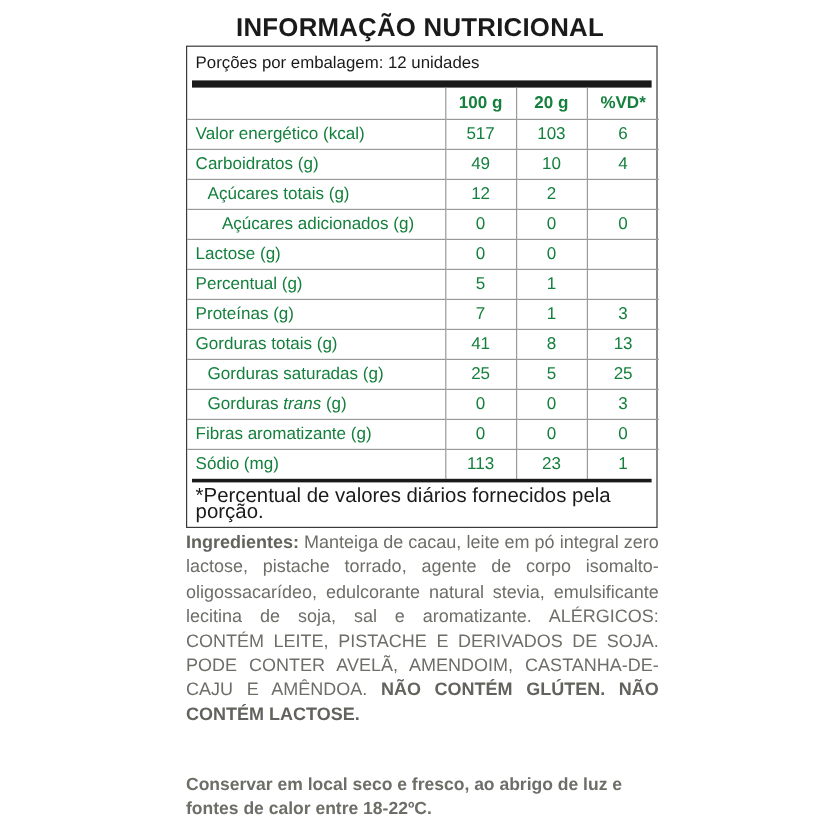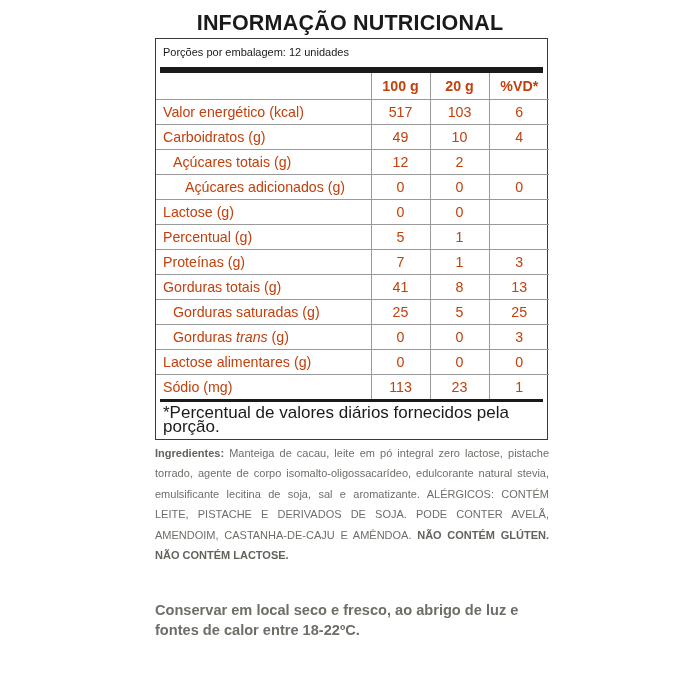--- a/index.html
+++ b/index.html
@@ -41,37 +41,37 @@
     left: 155px;
     top: 38px;
     width: 393px;
     border: 1.5px solid #3a3a3a;
     box-sizing: border-box;
     background: #ffffff;
   }
 
   .serving {
     padding: 4px 7px 5px 7px;
-    font-size: 11px;
+    font-size: 14px;
     line-height: 19px;
     color: #1a1a1a;
   }
   .serving div { white-space: nowrap; }
 
   .thickbar {
     height: 6px;
     background: #1a1a1a;
     margin: 0 4px;
   }
 
   table.nutri {
     width: 100%;
     border-collapse: collapse;
     font-size: 14.2px;
-    color: #c2410c;
+    color: #15803d;
     table-layout: fixed;
   }
   table.nutri col.c-name { width: 215px; }
   table.nutri col.c-v    { width: 59px; }
   table.nutri col.c-vd   { width: 60px; }
 
   table.nutri th, table.nutri td {
     border-bottom: 1px solid #9a9a9a;
     padding: 1px 0 2px 0;
     vertical-align: middle;
@@ -110,32 +110,32 @@
     line-height: 14px;
     color: #1a1a1a;
   }
 
   
   .ingredients {
     position: absolute;
     left: 155px;
     top: 443px;
     width: 394px;
-    font-size: 11px;
+    font-size: 15px;
     line-height: 20.4px;
     color: #6e6e68;
     text-align: justify;
   }
   .ingredients b { font-weight: bold; color: #63635d; }
   .nocontain { font-weight: bold; color: #63635d; }
 
   .storage {
     position: absolute;
     left: 155px;
-    top: 600px;
+    top: 644px;
     width: 394px;
     font-size: 14.6px;
     line-height: 20.4px;
     font-weight: bold;
     color: #6e6e68;
   }
 </style>
 </head>
 <body>
 
@@ -221,21 +221,21 @@
             <td class="num">5</td>
             <td class="num last">25</td>
           </tr>
           <tr>
             <td class="nm ind1">Gorduras <span class="it">trans</span> (g)</td>
             <td class="num">0</td>
             <td class="num">0</td>
             <td class="num last">3</td>
           </tr>
           <tr>
-            <td class="nm">Lactose alimentares (g)</td>
+            <td class="nm">Fibras aromatizante (g)</td>
             <td class="num">0</td>
             <td class="num">0</td>
             <td class="num last">0</td>
           </tr>
           <tr class="lastrow">
             <td class="nm">Sódio (mg)</td>
             <td class="num">113</td>
             <td class="num">23</td>
             <td class="num last">1</td>
           </tr>

